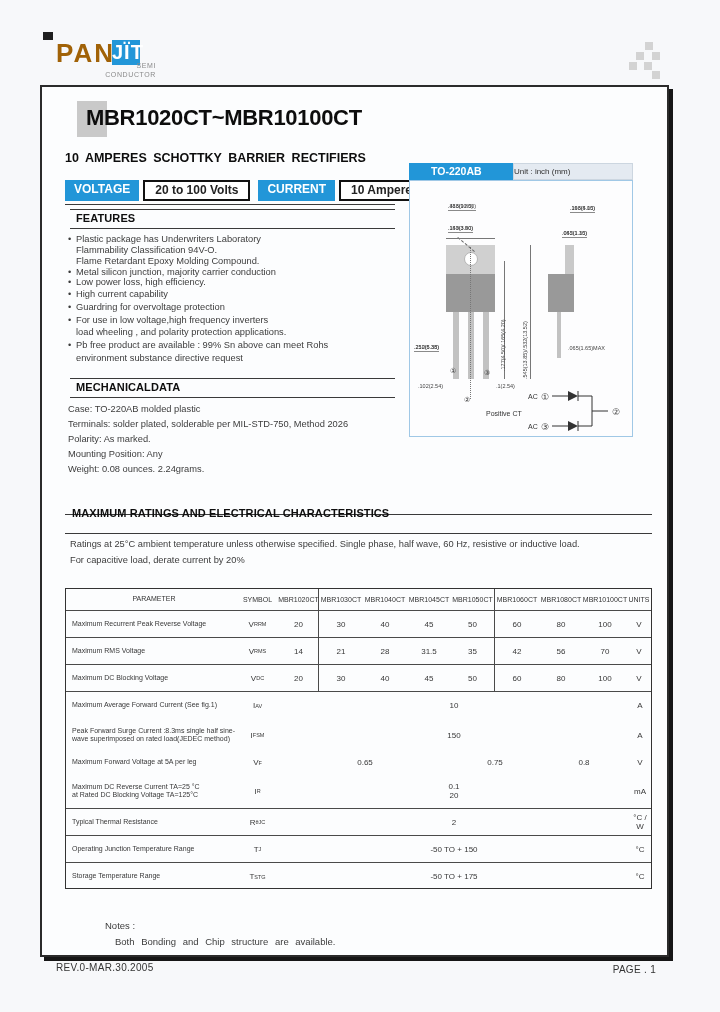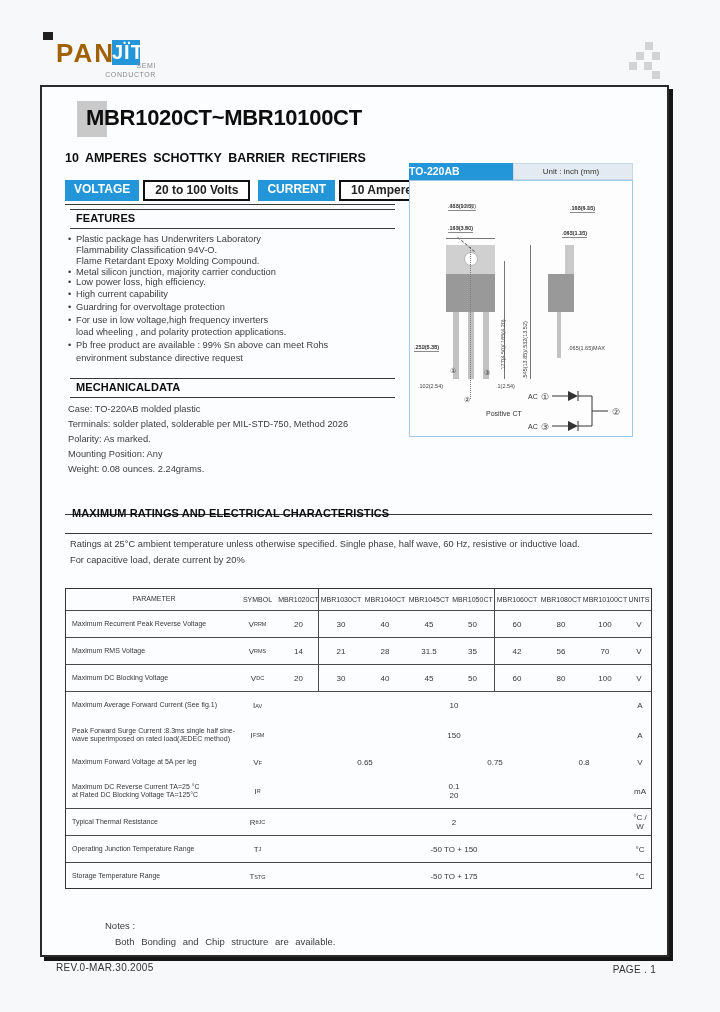--- a/index.html
+++ b/index.html
@@ -25,23 +25,23 @@
   .bluebadge{background:var(--accent);color:#fff;font-weight:bold;font-size:12px;padding:2px 9px 3px}
   .valbox{border:2px solid #111;font-weight:bold;font-size:12px;padding:1px 10px 2px;background:#fff;margin-left:4px}
   .gap{width:8px}
   .rule{position:absolute;height:1px;background:#3a3a3a}
   .sec-head{position:absolute;font-weight:bold;font-size:11px;color:#0e0e0e;letter-spacing:.1px}
   .feat{position:absolute;left:34px;font-size:9.3px;color:#3c3c3c;white-space:nowrap}
   .feat.b::before{content:"•";position:absolute;left:-8px;color:#3c3c3c}
   .mech{position:absolute;left:26px;font-size:9.3px;color:#3c3c3c;white-space:nowrap}
   
   .pkg-bar{position:absolute;left:367px;top:76px;width:104px;height:31px;background:var(--accent);color:#fff;
-           font-size:10.5px;font-weight:bold;line-height:17px;padding-left:0}
+           font-size:10.5px;font-weight:bold;line-height:17px;padding-left:22px}
   .pkg-unit{position:absolute;left:471px;top:76px;width:120px;height:17px;background:#e4eaf1;border:1px solid #ccd6e0;
-            font-size:8px;color:#333;text-align:center;line-height:16px;padding-right:4px}
+            font-size:8px;color:#333;text-align:left;line-height:16px;padding-right:4px}
   .draw{position:absolute;left:367px;top:93px;width:224px;height:257px;border:1px solid #a0c8e6;background:#fdfdfe}
   .draw *{position:absolute}
   .tab-f{left:36px;top:64px;width:49px;height:29px;background:#d0d0d0}
   .hole{left:54px;top:71px;width:14px;height:14px;border-radius:50%;background:#fff;border:1px solid #b5b5b5}
   .body-f{left:36px;top:93px;width:49px;height:38px;background:#999}
   .leg1{left:43px;top:131px;width:6px;height:67px;background:#c2c2c2}
   .leg2{left:58px;top:131px;width:6px;height:67px;background:#c2c2c2}
   .leg3{left:73px;top:131px;width:6px;height:67px;background:#c2c2c2}
   .ctr-line{left:60px;top:66px;width:0;height:152px;border-left:1px dotted #777}
   .tab-s{left:155px;top:64px;width:9px;height:29px;background:#c9c9c9}

